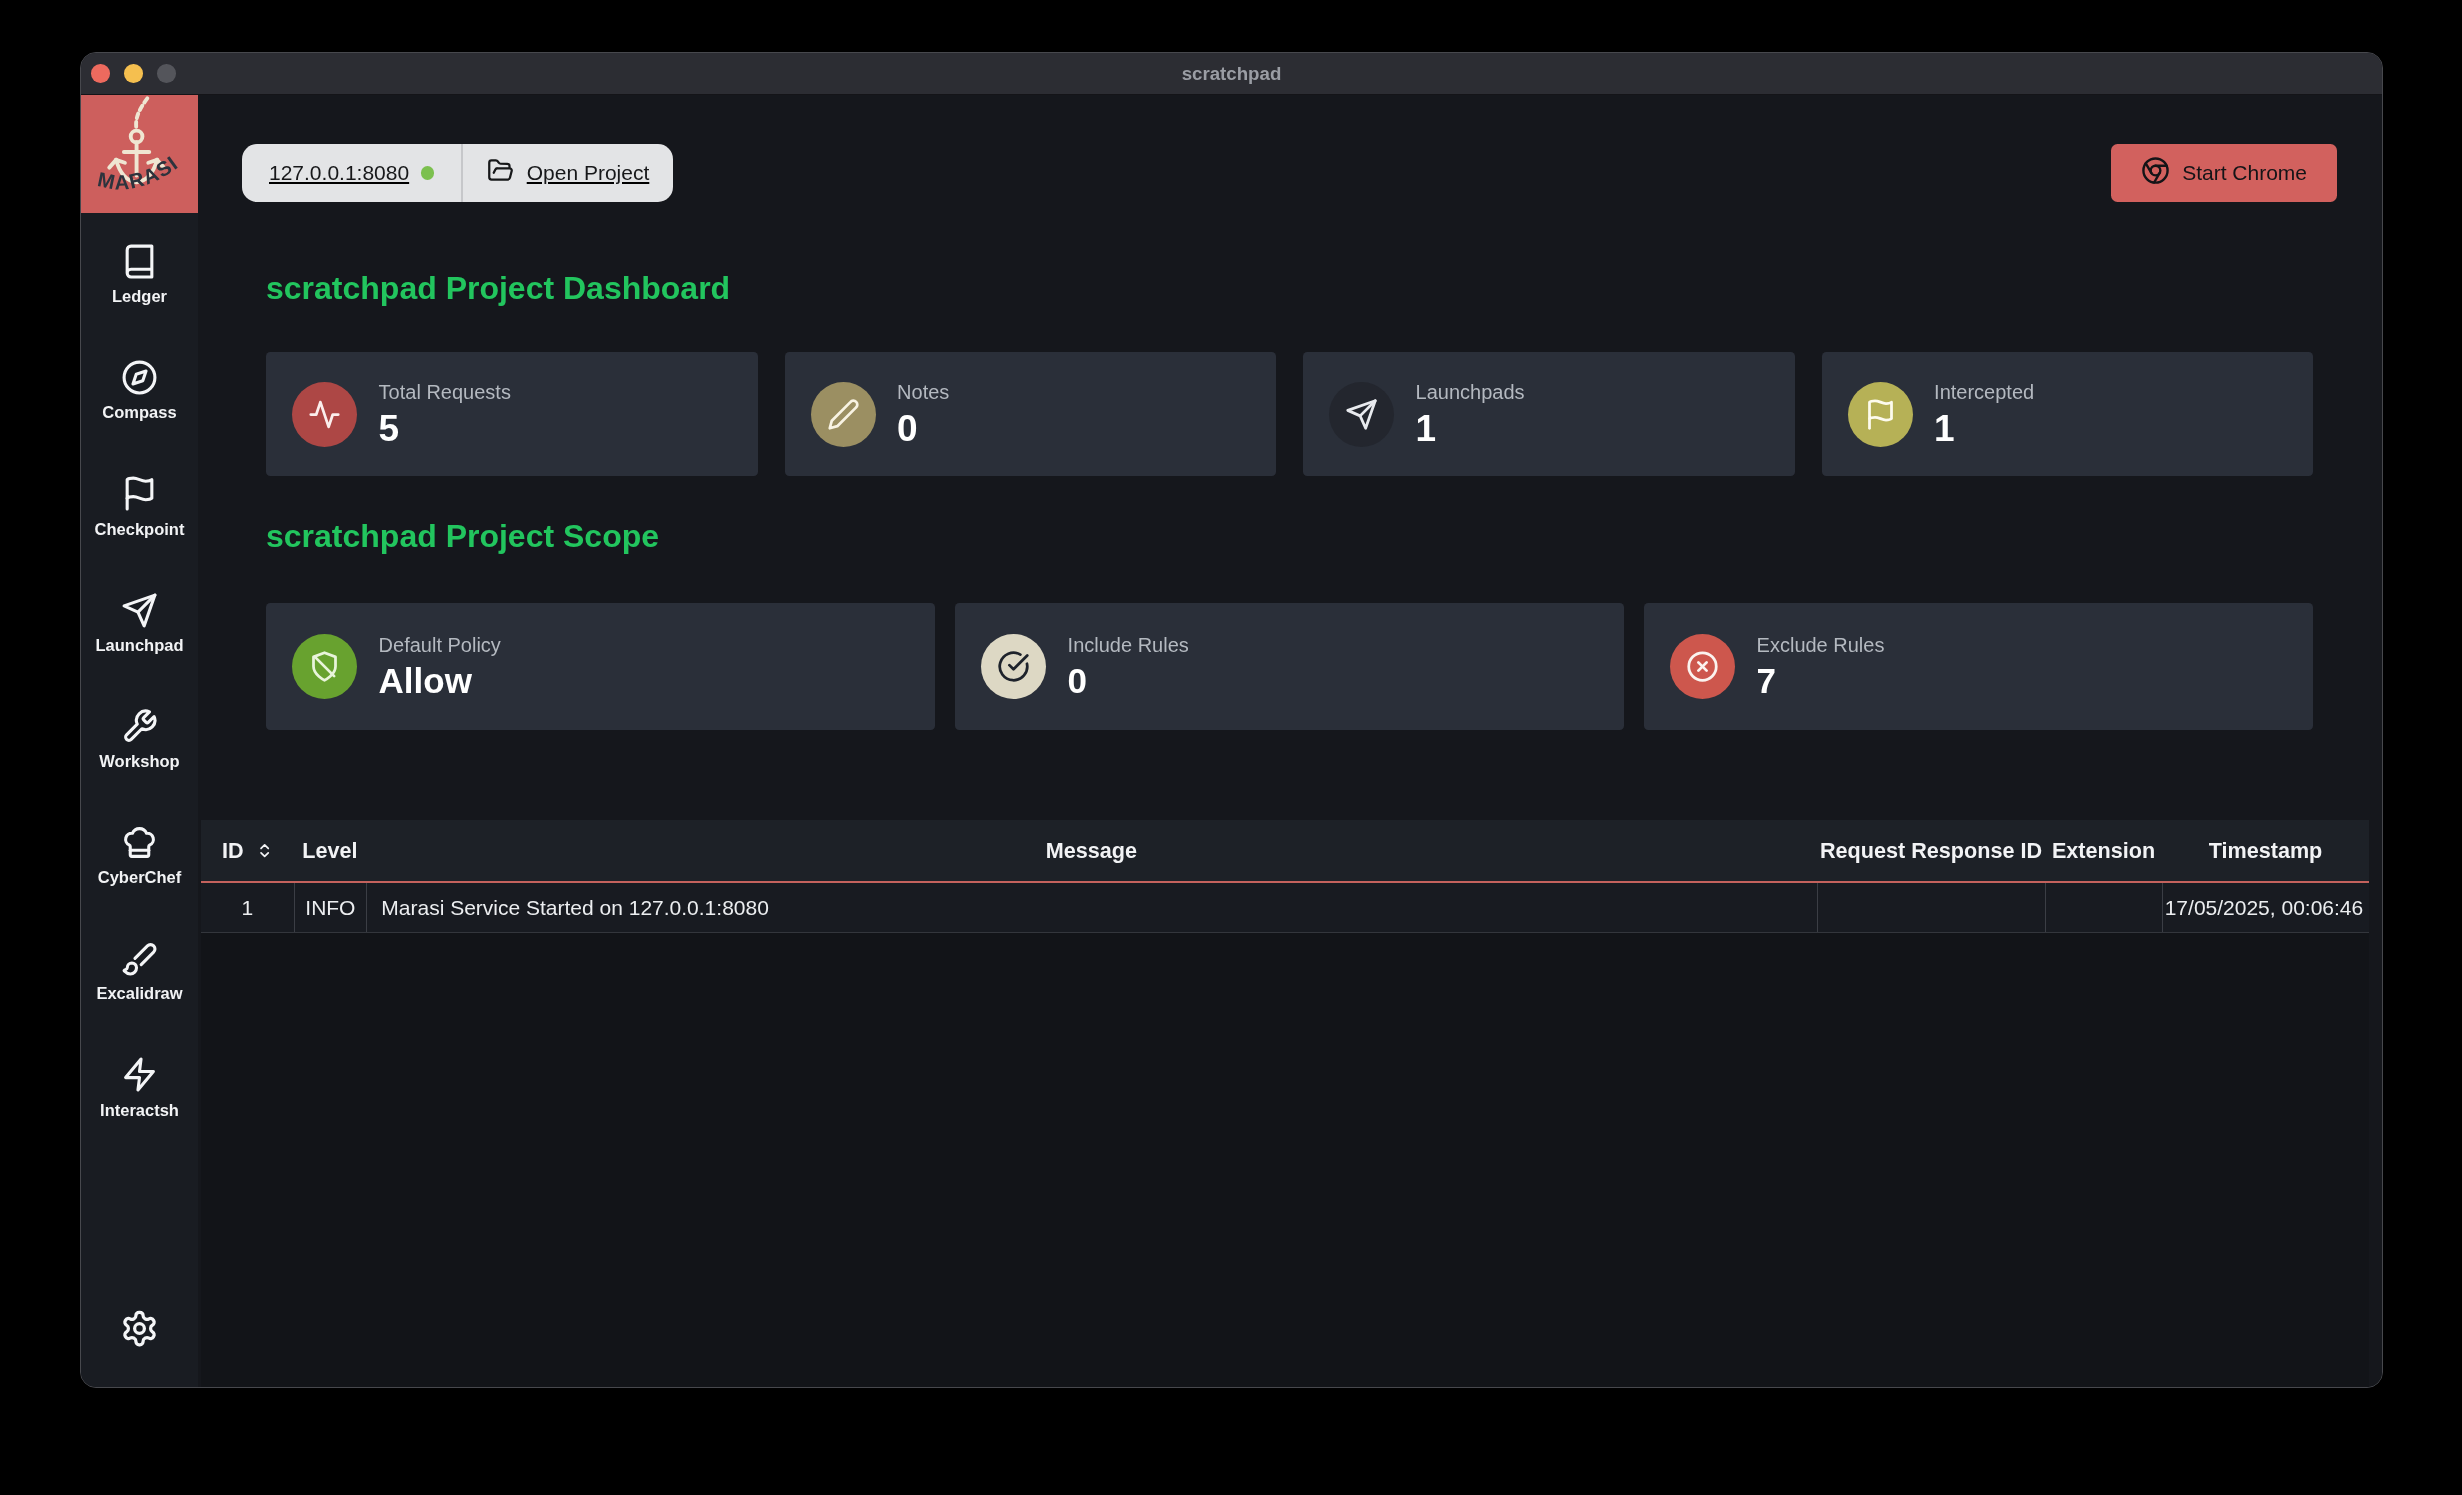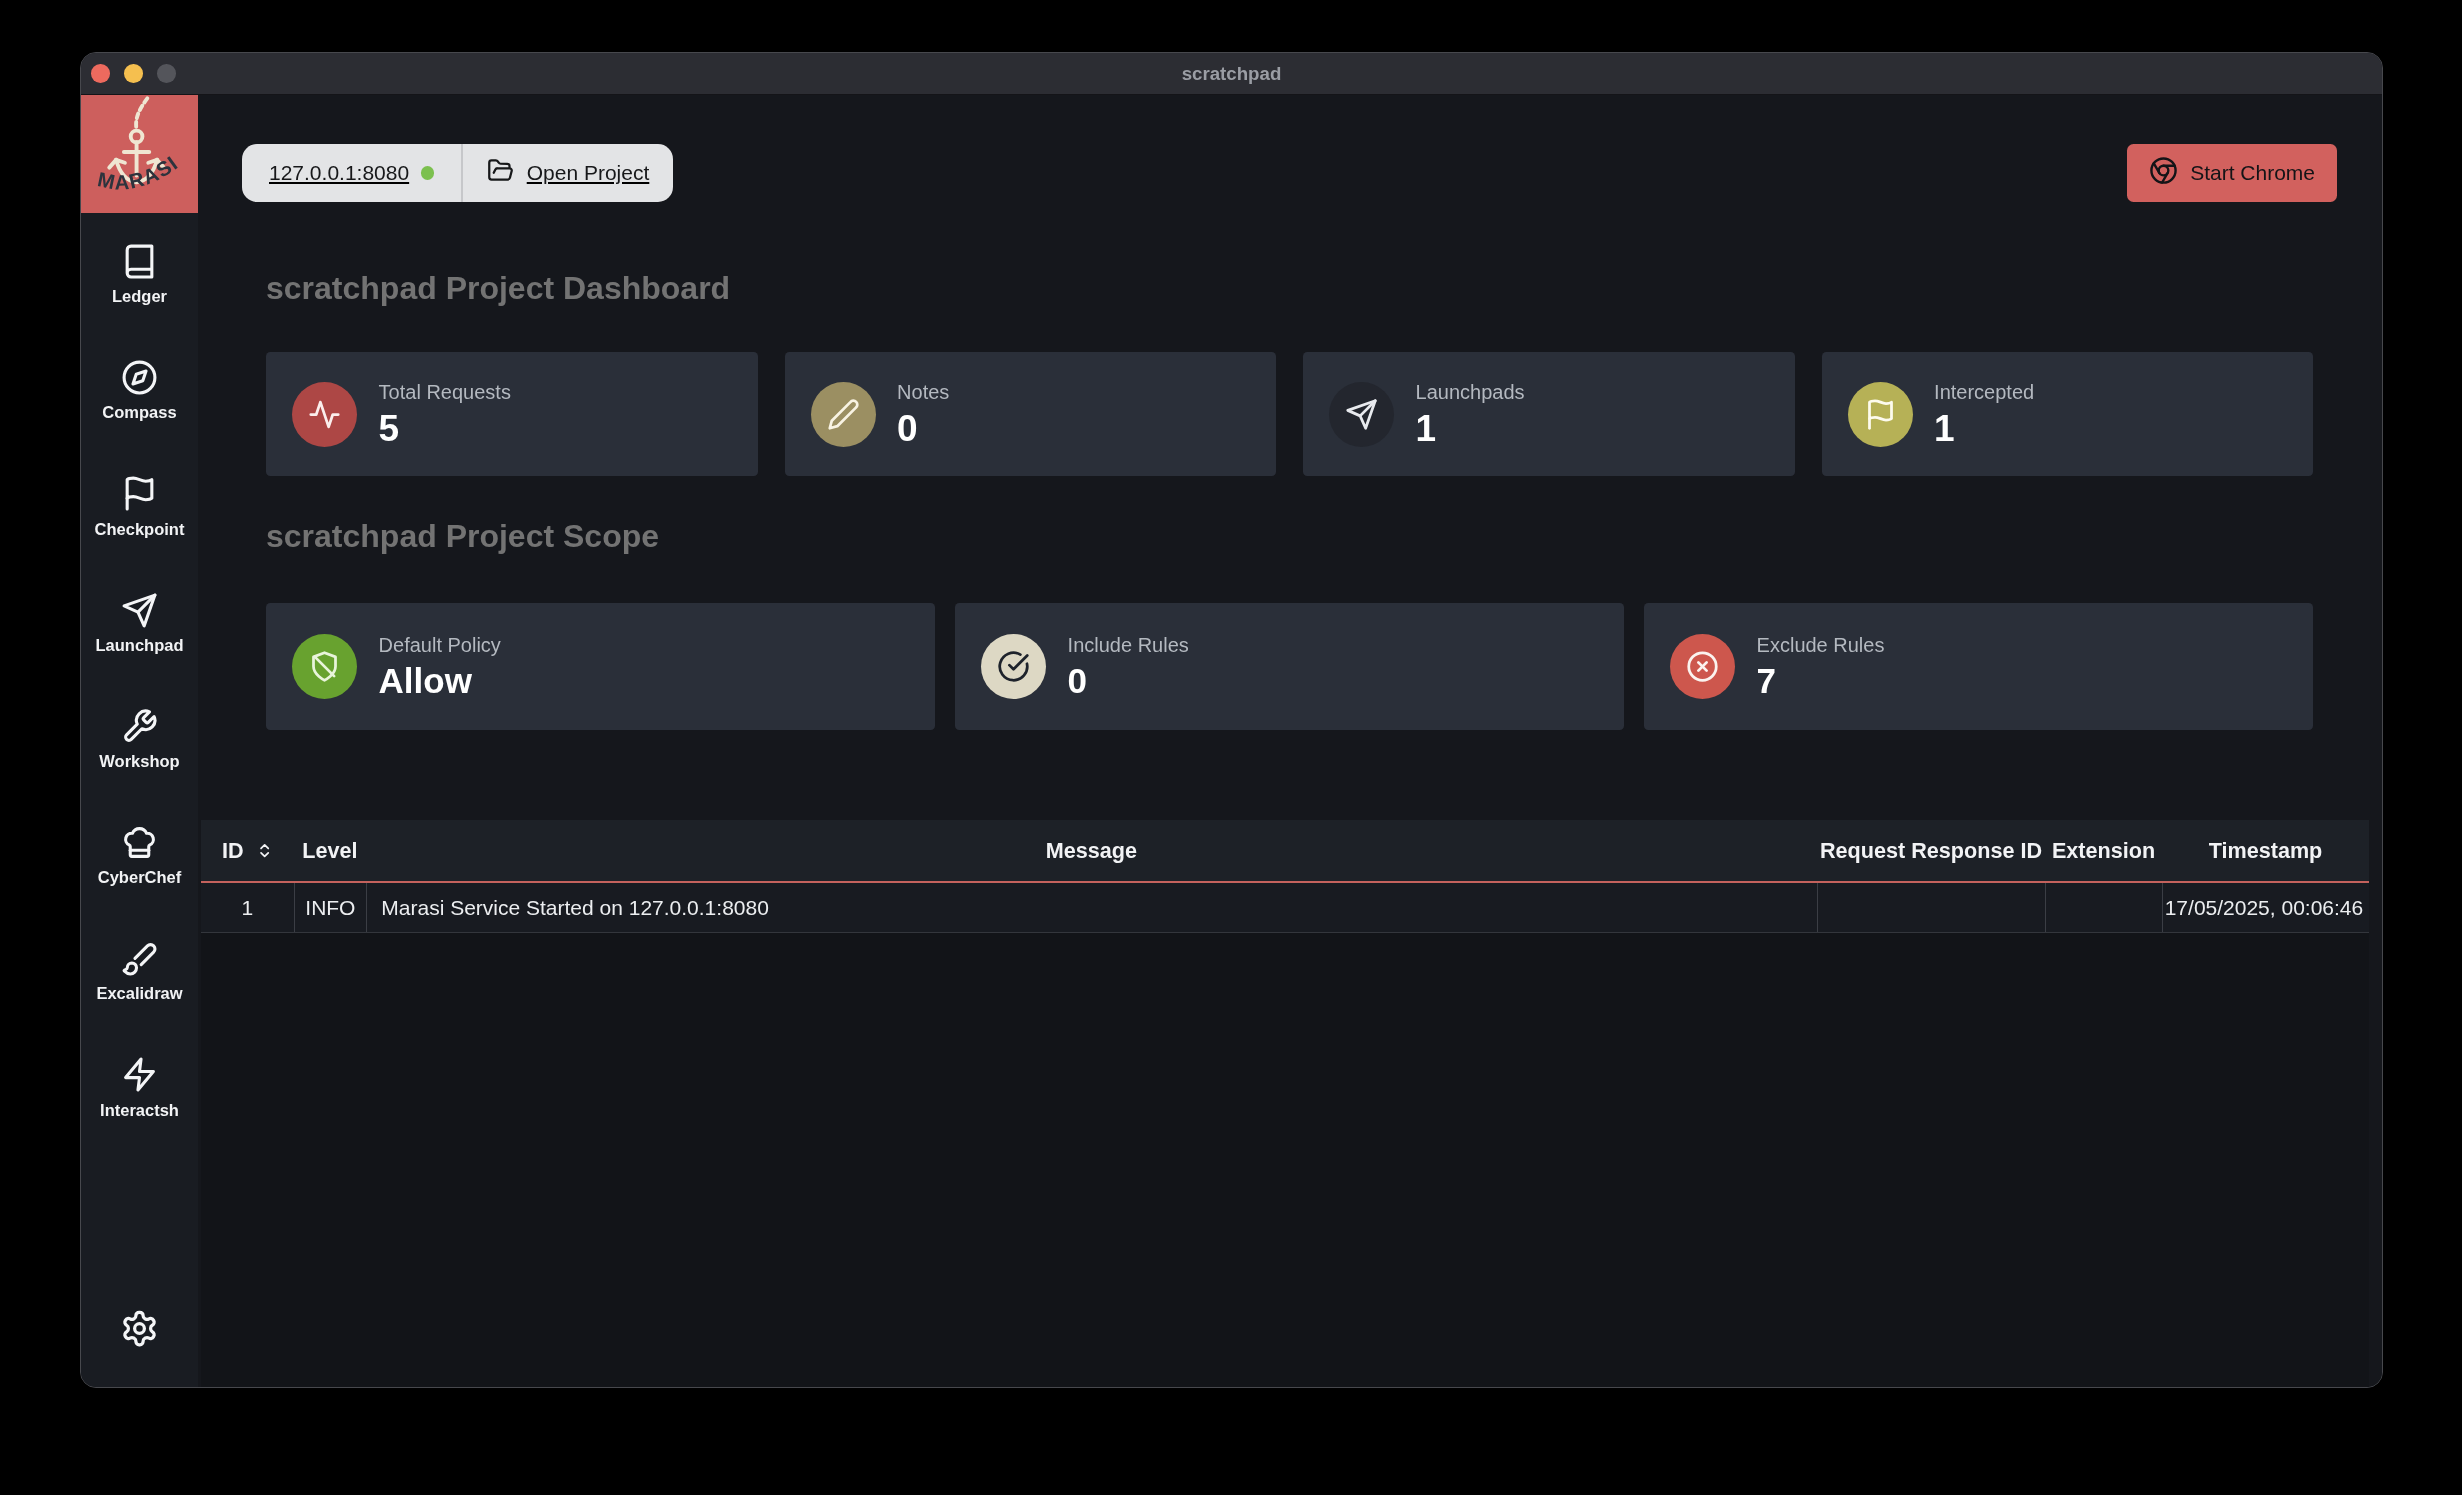--- a/index.html
+++ b/index.html
@@ -40,28 +40,28 @@
 
   .toolbar { margin:49px 45px 0 44px; display:flex; justify-content:space-between; align-items:center; }
   .proxy-group { display:flex; align-items:stretch; height:58px; background:#e3e4e6; border-radius:15px; overflow:hidden;text-decoration:underline; }
   .address { display:flex; align-items:center; gap:11.5px; padding:0 27px; font-size:21px; color:#17181a; }
   .dot { width:13.7px; height:13.7px; border-radius:50%; background:#7cc04f; }
   .v-divider { width:1.4px; background:#c6c7ca; }
   .open-project { display:flex; align-items:center; gap:13px; padding:0 24px; font-size:21px; color:#17181a;
                   background:transparent; border:none; cursor:pointer; font-family:inherit; }
   .open-project svg { width:27px; height:27px; stroke:#17181a; stroke-width:2; fill:none;
                       stroke-linecap:round; stroke-linejoin:round; }
-  .start-chrome { display:flex; align-items:center; gap:12.2px; height:58px; padding:0 22px;
+  .start-chrome { display:flex; align-items:center; gap:12.2px; height:58px; padding:0 30px;
                   background:#d2615e; border:none; border-radius:6.5px; font-size:21px; color:#141417;
                   cursor:pointer; font-family:inherit; }
   .start-chrome svg { width:29px; height:29px; stroke:#141417; stroke-width:2; fill:none;
                       stroke-linecap:round; stroke-linejoin:round; }
 
   .section-title { margin-left:68px; margin-right:69px; font-size:32px; line-height:37px;
-                   font-weight:bold; color:#737373; }
+                   font-weight:bold; color:#22c55e; }
   #dash-title { margin-top:68px; }
   #scope-title { margin-top:42px; }
 
   .stats-row { margin:45px 69px 0 68px; display:flex; gap:27px; }
   .scope-row { margin:48px 69px 0 68px; display:flex; gap:20px; }
   .card { flex:1; background:#2a2f39; border-radius:4.3px; display:flex; align-items:center;
           gap:21.6px; padding-left:26px; }
   .stats-row .card { height:124px; }
   .scope-row .card { height:127px; }
   .icon-circle { width:65px; height:65px; border-radius:50%; flex:0 0 65px;

